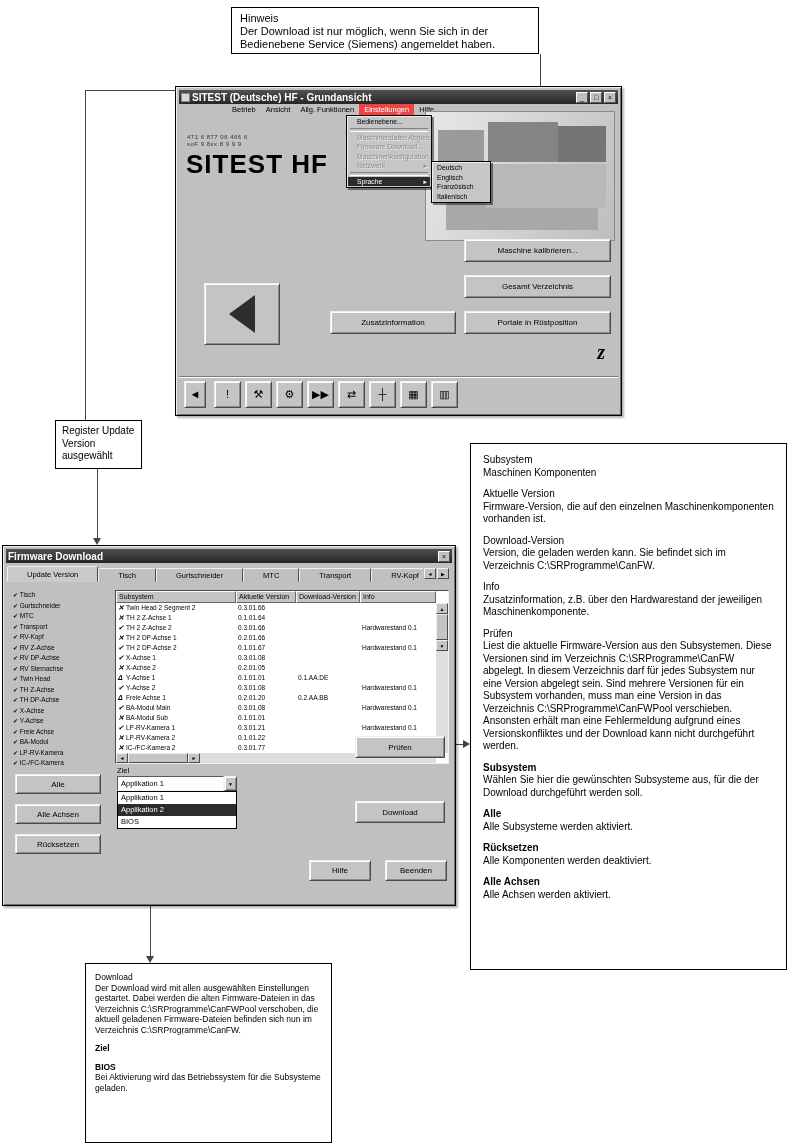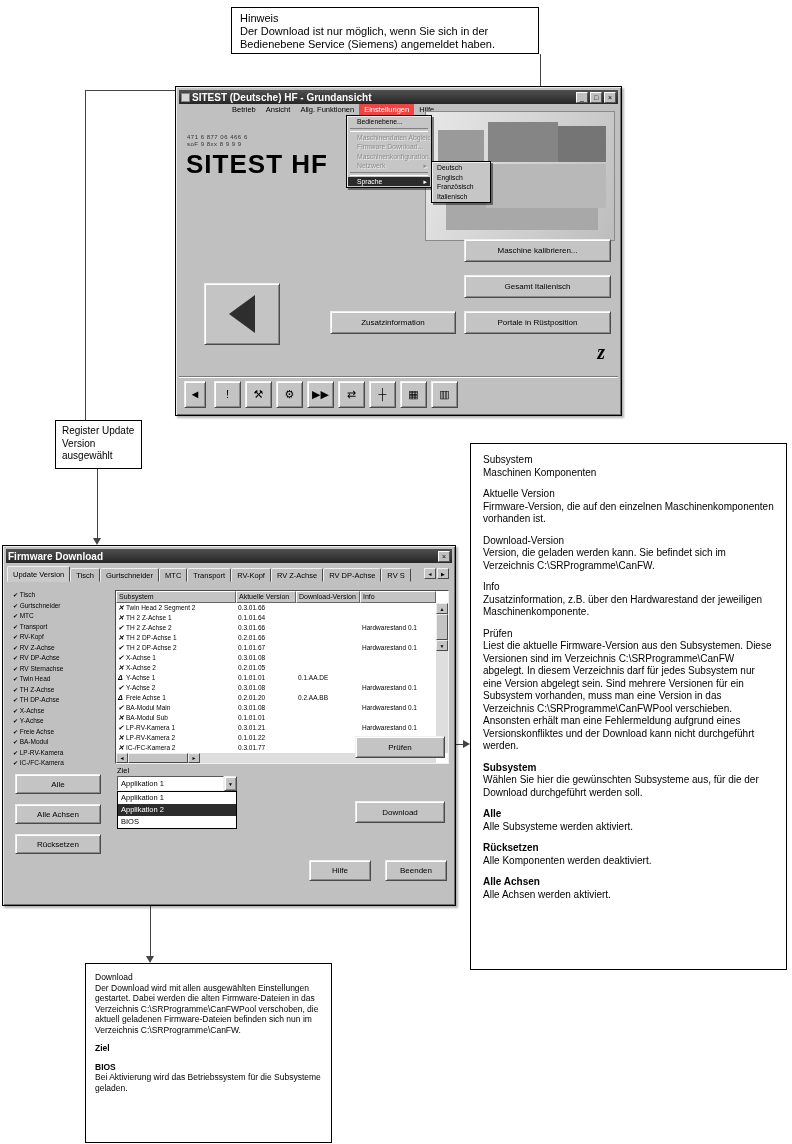--- a/index.html
+++ b/index.html
@@ -76,21 +76,21 @@
   .brand-z{position:absolute;right:16px;top:254px;font-family:"Liberation Serif",serif;font-style:italic;font-weight:bold;font-size:20px;}
   .toolbar{position:absolute;left:3px;right:3px;bottom:3px;height:36px;border-top:1px solid #7a7a7a;
     box-shadow:inset 0 1px 0 #fff;display:flex;align-items:center;gap:4px;padding:3px 5px;}
   .tool-btn{width:27px;height:27px;font-size:11px;flex:0 0 auto;}
   .tool-btn:first-child{width:22px;margin-right:4px;}
   .tool-glyph{font-size:11px;line-height:1;}
 
   
   .dialog{left:2px;top:545px;width:454px;height:361px;}
   .tabstrip{position:absolute;left:4px;top:20px;right:32px;height:16px;display:flex;align-items:flex-end;overflow:hidden;}
-  .tab{font-size:7.5px;height:14px;line-height:13px;padding:0 5px;background:#c0c0c0;white-space:nowrap;
+  .tab{font-size:7.5px;height:14px;line-height:13px;padding:0 19px;background:#c0c0c0;white-space:nowrap;
     border:1px solid;border-color:#f0f0f0 #4a4a4a transparent #f0f0f0;border-radius:2px 2px 0 0;}
   .tab.active{height:16px;line-height:15px;background:#cacaca;position:relative;z-index:2;}
   .tab-scroll{position:absolute;right:6px;top:22px;display:flex;gap:1px;}
   .sb-btn{width:12px;height:11px;font-size:5px;background:#c4c4c4;border:1px solid;border-color:#efefef #4a4a4a #4a4a4a #efefef;
     display:flex;align-items:center;justify-content:center;}
   .sp-left::before{content:"◄";} .sp-right::before{content:"▶";}
   .sb-up::before{content:"▲";} .sb-down::before{content:"▼";}
   .sb-left::before{content:"◄";} .sb-right::before{content:"►";}
 
   .checklist{position:absolute;left:10px;top:44px;width:98px;}
@@ -225,21 +225,21 @@
         <div class="menu-item">Englisch</div>
         <div class="menu-item">Französisch</div>
         <div class="menu-item">Italienisch</div>
       </div>
 
     <div class="btn95 nav-back">
       <span class="nav-back-tri"></span>
     </div>
 
     <div class="btn95 mw-btn btn-calibrate">Maschine kalibrieren...</div>
-    <div class="btn95 mw-btn btn-reference">Gesamt Italienisch</div>
+    <div class="btn95 mw-btn btn-reference">Gesamt Verzeichnis</div>
     <div class="btn95 mw-btn btn-stellplatz">Zusatzinformation</div>
     <div class="btn95 mw-btn btn-portale">Portale in Rüstposition</div>
 
     <div class="brand-z">z</div>
 
     <div class="toolbar">
 
     <div class="btn95 tool-btn">
           <span class="tool-glyph">◄</span>
         </div>

